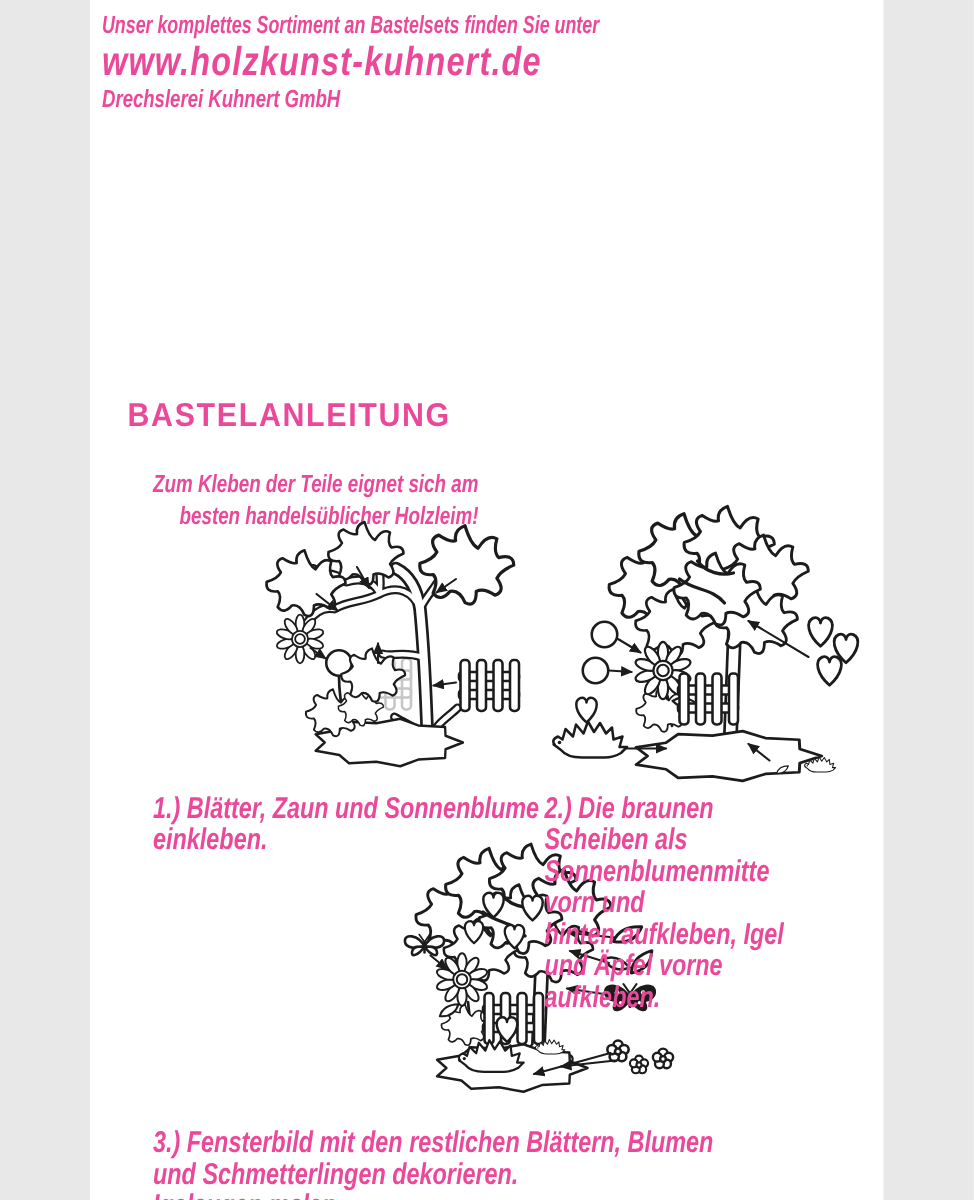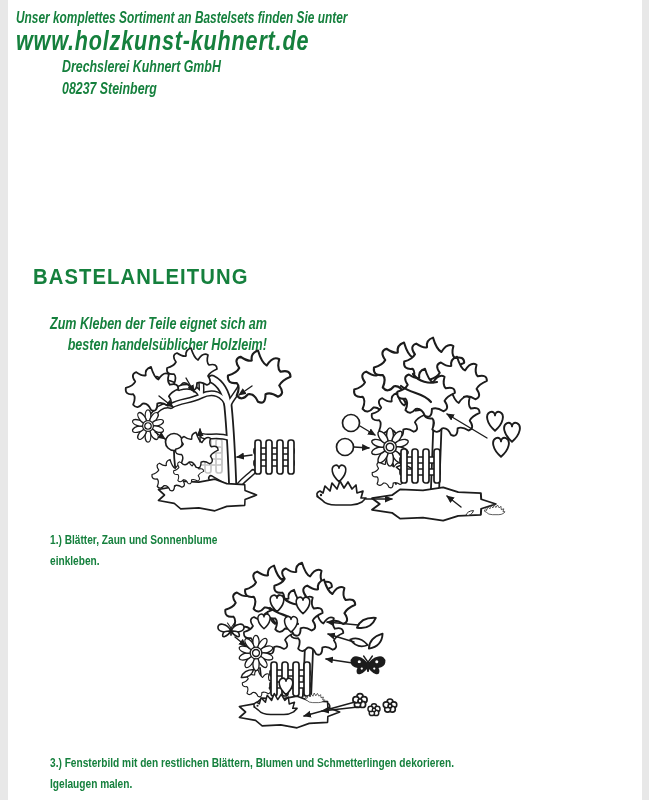--- a/index.html
+++ b/index.html
@@ -1,41 +1,41 @@
 <!DOCTYPE html>
 <html><head>
 <meta charset="utf-8">
 <style>
   html,body { margin:0; padding:0; background:#e8e8e8; }
   .page {
-    position:relative; width:634px; height:800px; margin:0 auto;
+    position:relative; width:529px; height:800px; margin:0 auto;
     background:#ffffff; overflow:hidden;
-    font-family:"Liberation Sans", sans-serif; color:#15803d;
+    font-family:"Liberation Sans", sans-serif; color:#ec4899;
   }
   .cond { display:inline-block; transform-origin:0 0; white-space:pre-line; }
   .hdr { position:absolute; left:8px; top:7px; font-style:italic; font-weight:700; }
   .hdr .l1 { font-size:16.5px; line-height:21px; }
   .hdr .l1 .cond { transform:scaleX(0.72); }
   .hdr .l2 { font-size:27px; line-height:27px; letter-spacing:1px; }
   .hdr .l2 .cond { transform:scaleX(0.80); }
-  .hdr .l3 { font-size:16.5px; line-height:22px;margin-left:46px; }
+  .hdr .l3 { font-size:16.5px; line-height:22px; }
   .hdr .l3 .cond { transform:scaleX(0.75); }
   .title {
     position:absolute; left:25px; top:264px; font-size:22px; font-weight:700;
     letter-spacing:1.2px; font-style:normal; margin:0;
   }
   .title .cond { transform:scaleX(0.92); }
   .note {
     position:absolute; left:42px; top:313px; font-size:16.5px; line-height:21px;
     font-style:italic; font-weight:700; margin:0;text-align:right;
   }
   .note .cond { transform:scaleX(0.76); }
   .cap {
-    position:absolute; font-size:13px; line-height:21px;
-    font-weight:700; margin:0;
+    position:absolute; font-size:20px; line-height:21px;
+    font-style:italic; font-weight:700; margin:0;
   }
   .cap .cond { transform:scaleX(0.78); }
   .cap1 { left:42px; top:529px; }
   .cap2 { left:303px; top:529px; }
   .cap3 { left:42px; top:752px; }
   svg.fig { position:absolute; overflow:visible;
     stroke:#1c1c1c; fill:#ffffff; stroke-width:1.7;
     stroke-linejoin:round; stroke-linecap:round; }
   .fig1 { left:98px;  top:352px; }
   .fig2 { left:303px; top:352px; }
@@ -119,21 +119,20 @@
       <g id="mound">
         <polygon points="55,0 42.4,4.5 42.1,10.3 22.6,11.4 9.6,15.8 -7.8,12.9 -27.5,13.9 -34.5,8.4 -51.7,5.5 -45.1,0 -51.7,-5.5 -34.5,-8.4 -27.5,-13.9 -7.8,-12.9 9.6,-15.8 22.6,-11.4 42.1,-10.3 42.4,-4.5"></polygon>
       </g>
     </defs>
   </svg>
 
   <div class="hdr">
     <div class="l1"><span class="cond">Unser komplettes Sortiment an Bastelsets finden Sie unter</span></div>
     <div class="l2"><span class="cond">www.holzkunst-kuhnert.de</span></div>
     <div class="l3"><span class="cond">Drechslerei Kuhnert GmbH</span></div>
-    <div class="l3"><span class="cond">08237 Steinberg</span></div>
   </div>
 
   <h1 class="title"><span class="cond">BASTELANLEITUNG</span></h1>
 
   <p class="note"><span class="cond">Zum Kleben der Teile eignet sich am
 besten handelsüblicher Holzleim!</span></p>
 
   <svg class="fig fig1" width="200" height="175" viewBox="0 0 200 175">
     <use href="#fence" class="ghost" transform="translate(96,104)"></use>
     <g>
@@ -261,16 +260,18 @@
       <line class="arrow" x1="182" y1="45" x2="151" y2="42"></line>
       <line class="arrow" x1="178" y1="62" x2="152" y2="54"></line>
       <line class="arrow" x1="190" y1="85" x2="150" y2="79"></line>
       <line class="arrow" x1="179" y1="122" x2="128" y2="136"></line>
       <line class="arrow" x1="182" y1="127" x2="146" y2="131"></line>
     </g>
   </svg>
 
   <p class="cap cap1"><span class="cond">1.) Blätter, Zaun und Sonnenblume
 einkleben.</span></p>
+  <p class="cap cap2"><span class="cond">2.) Die braunen Scheiben als Sonnenblumenmitte vorn und
+hinten aufkleben, Igel und Äpfel vorne aufkleben.</span></p>
   <p class="cap cap3"><span class="cond">3.) Fensterbild mit den restlichen Blättern, Blumen und Schmetterlingen dekorieren.
 Igelaugen malen.</span></p>
 
 </div>
 
 </body></html>

